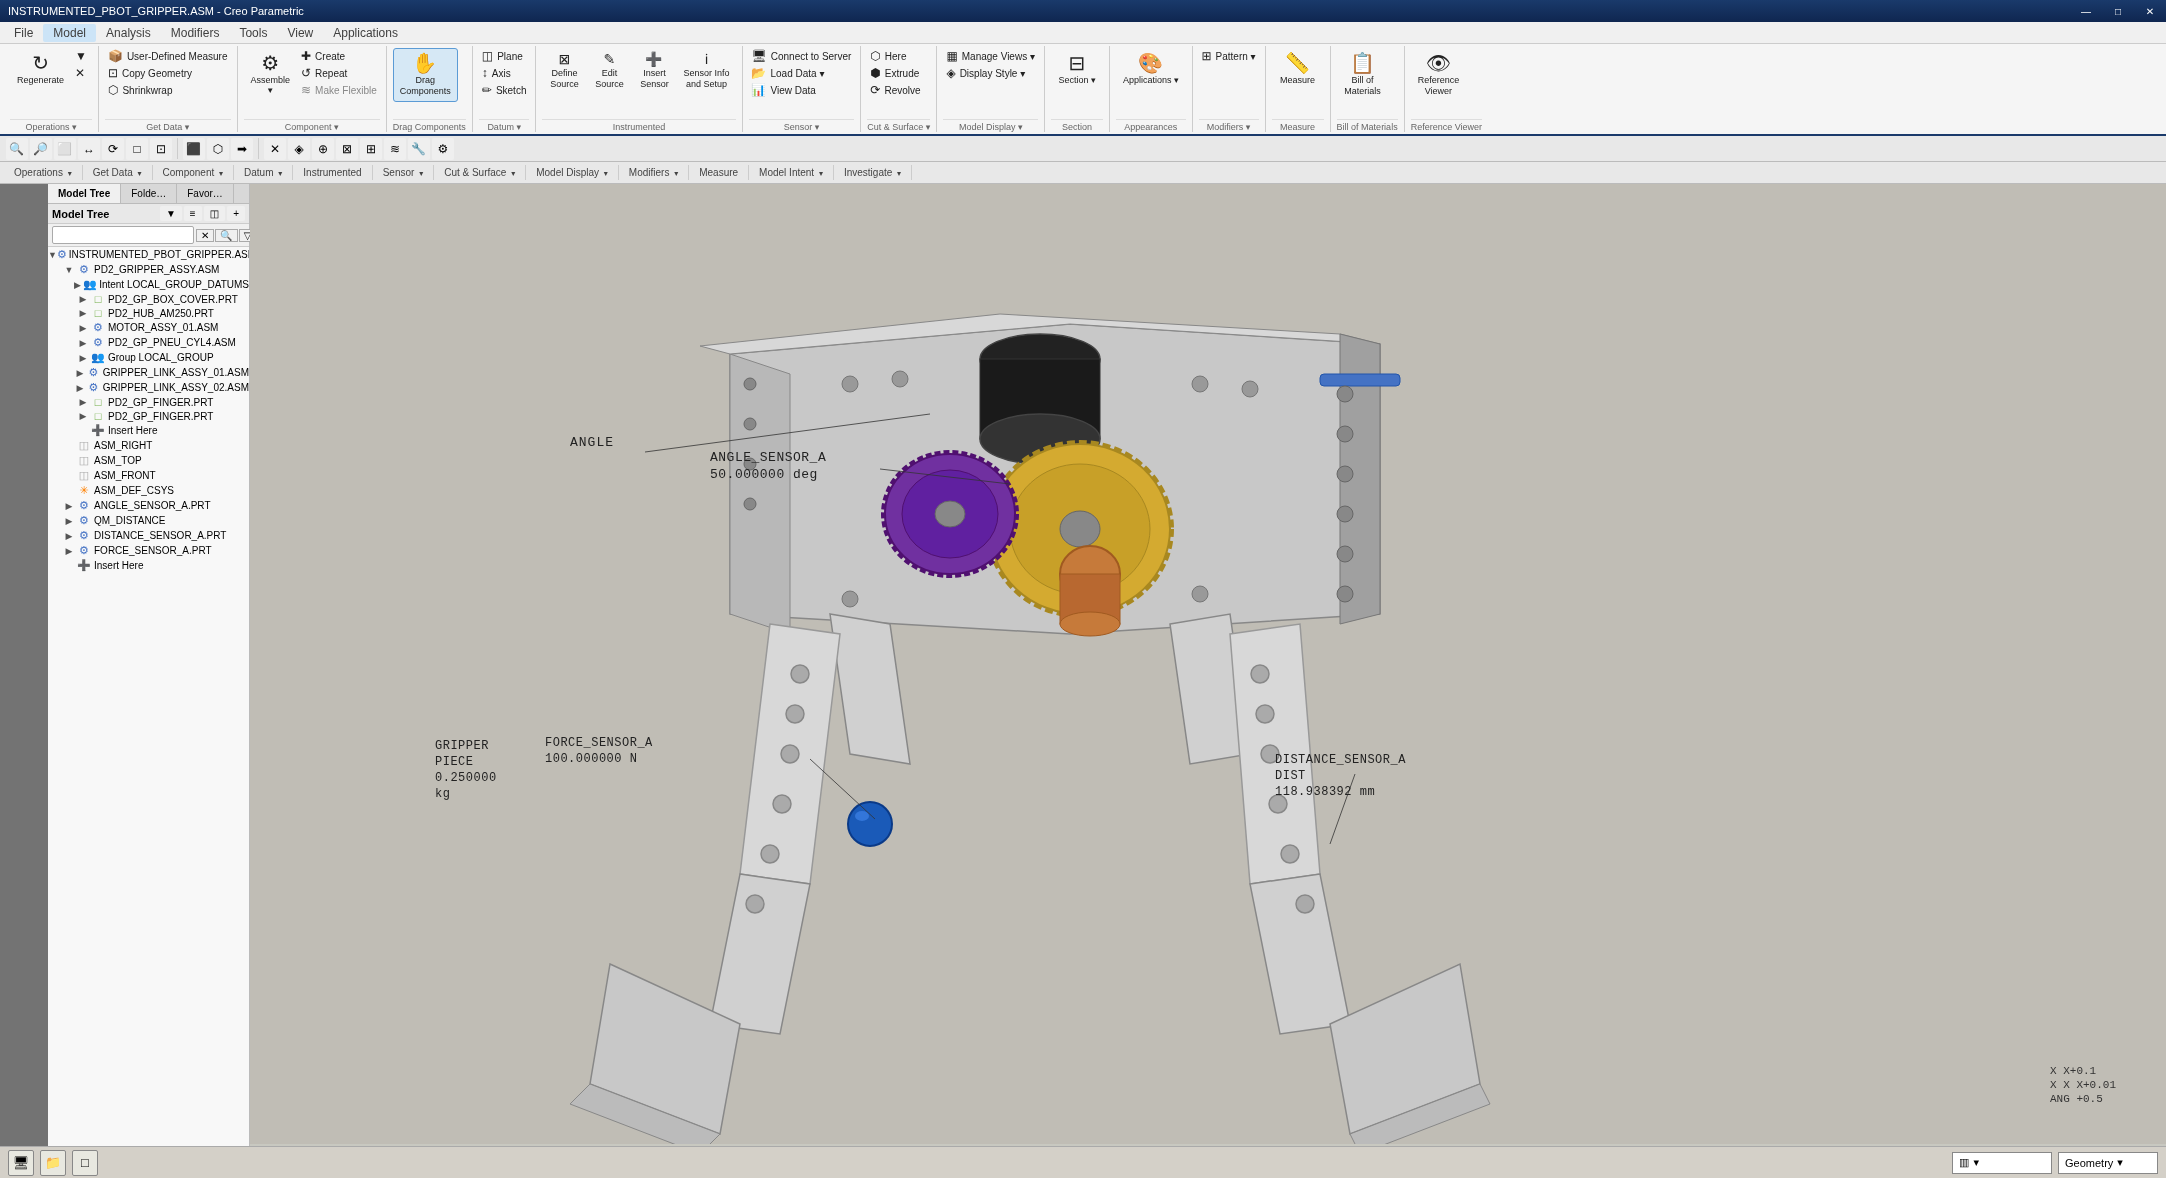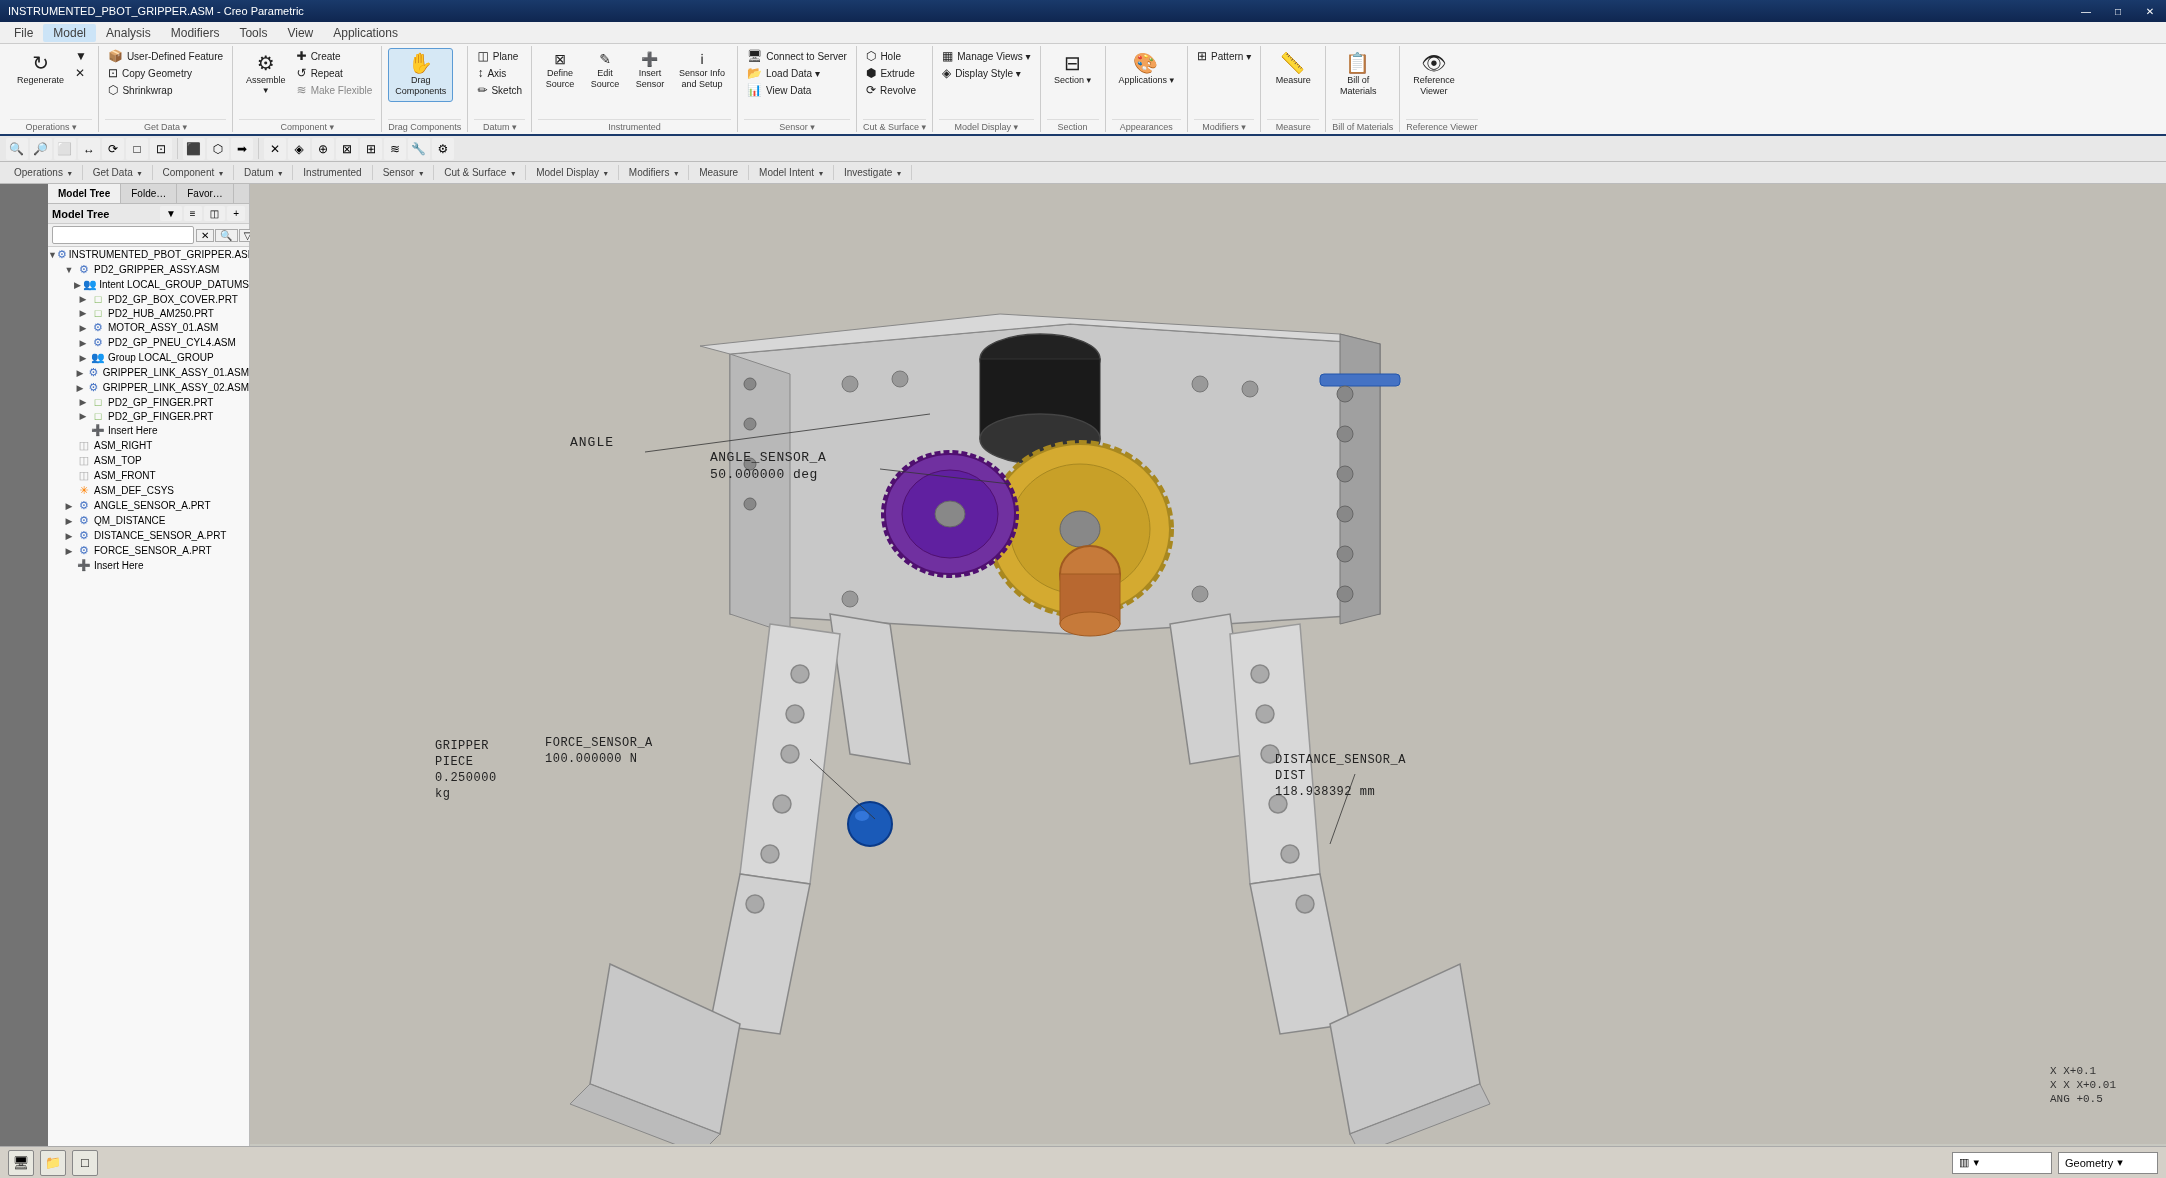--- a/index.html
+++ b/index.html
@@ -367,21 +367,21 @@
           </div>
         </div>
       </div>
       <div class="ribbon-group-label">Operations ▾</div>
     </div>
 
     <div class="ribbon-group">
       <div class="ribbon-col">
         <div class="ribbon-btn-row">
           <span class="small-icon">📦</span>
-          <span>User-Defined Feature</span>
+          <span>User-Defined Measure</span>
         </div>
         <div class="ribbon-btn-row">
           <span class="small-icon">⊡</span>
           <span>Copy Geometry</span>
         </div>
         <div class="ribbon-btn-row">
           <span class="small-icon">⬡</span>
           <span>Shrinkwrap</span>
         </div>
       </div>
@@ -478,21 +478,21 @@
           <span>View Data</span>
         </div>
       </div>
       <div class="ribbon-group-label">Sensor ▾</div>
     </div>
 
     <div class="ribbon-group">
       <div class="ribbon-col">
         <div class="ribbon-btn-row">
           <span class="small-icon">⬡</span>
-          <span>Hole</span>
+          <span>Here</span>
         </div>
         <div class="ribbon-btn-row">
           <span class="small-icon">⬢</span>
           <span>Extrude</span>
         </div>
         <div class="ribbon-btn-row">
           <span class="small-icon">⟳</span>
           <span>Revolve</span>
         </div>
       </div>

